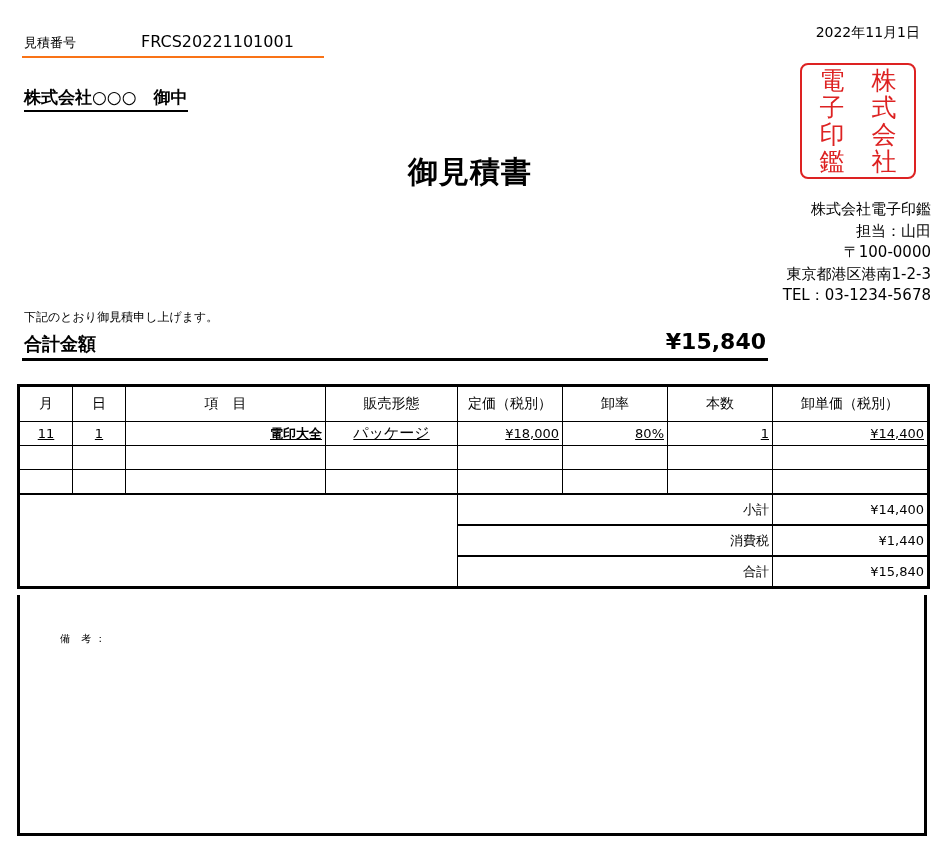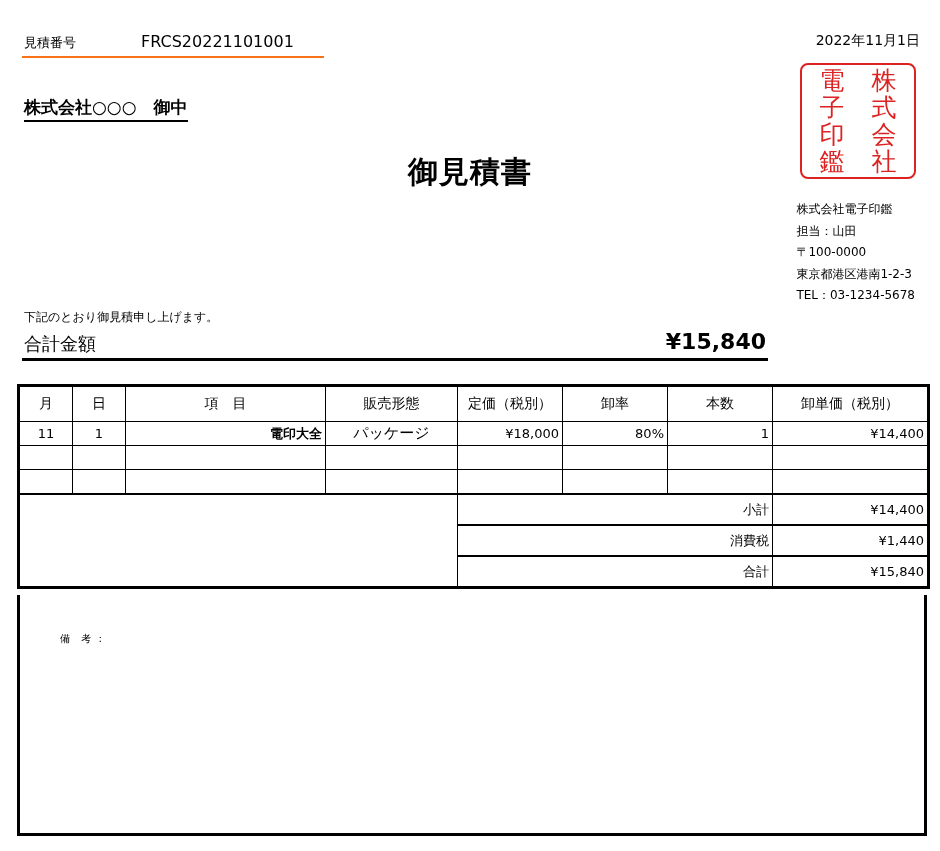--- a/index.html
+++ b/index.html
@@ -1,36 +1,36 @@
 <!DOCTYPE html>
 <html><head>
 <meta charset="utf-8">
 <style>
   html,body{margin:0;padding:0;background:#fff;}
   body{width:940px;height:851px;position:relative;overflow:hidden;font-family:"DejaVu Sans","Liberation Sans",sans-serif;color:#000;}
   .abs{position:absolute;}
   .quote-no{left:22px;top:30px;width:302px;height:26px;border-bottom:2px solid #f97316;font-size:14px;}
   .quote-no .lbl{position:absolute;left:2px;top:4px;font-size:13px;}
   .quote-no .val{position:absolute;left:119px;top:2px;font-size:16px;}
-  .date{right:20px;top:32px;font-size:14px;}
-  .client{left:24px;top:96px;font-size:17px;font-weight:bold;border-bottom:2px solid #000;padding-bottom:1px;}
+  .date{right:20px;top:24px;font-size:14px;}
+  .client{left:24px;top:86px;font-size:17px;font-weight:bold;border-bottom:2px solid #000;padding-bottom:1px;}
   .title{left:0;width:940px;top:152px;text-align:center;font-size:30px;font-weight:bold;letter-spacing:1px;}
   .seal{left:800px;top:63px;width:116px;height:116px;border:2px solid #d22;border-radius:8px;box-sizing:border-box;color:#d22;font-family:"DejaVu Serif","Liberation Serif",serif;}
   .seal .col{position:absolute;top:2px;width:52px;display:flex;flex-direction:column;align-items:center;}
   .seal .col span{font-size:25px;line-height:27px;}
   .seal .c1{right:4px;} .seal .c2{left:4px;}
-  .issuer{right:25px;top:199px;text-align:left;font-size:12px;line-height:21.5px;}
+  .issuer{right:9px;top:199px;text-align:right;font-size:15px;line-height:21.5px;}
   .note{left:24px;top:309px;font-size:12px;}
   .total-wrap{left:22px;top:331px;width:746px;height:27px;border-bottom:3px solid #000;}
-  .total-wrap .lbl{position:absolute;left:2px;top:1px;font-size:18px;font-weight:normal;}
+  .total-wrap .lbl{position:absolute;left:2px;top:1px;font-size:18px;font-weight:bold;}
   .total-wrap .val{position:absolute;right:2px;top:-2px;font-size:22px;font-weight:bold;}
   table.items{position:absolute;left:17px;top:384px;width:910px;border-collapse:collapse;border:3px solid #000;table-layout:fixed;font-size:13px;}
   table.items td,table.items th{border:1.5px solid #000;padding:0 3px;overflow:hidden;white-space:nowrap;}
   table.items th{font-weight:normal;height:34px;font-size:14px;}
-  table.items tr.r td{height:23px;}
+  table.items tr.r td{height:23px;text-decoration:underline;}
   .c{text-align:center;} .r{text-align:right;} .b{font-weight:bold;}
   tr.sum td{height:29px;border-top:2px solid #000;text-align:right;}
   .remarks{position:absolute;left:17px;top:595px;width:904px;height:238px;border:3px solid #000;border-top:none;}
   .remarks .lbl{position:absolute;left:40px;top:37px;font-size:10px;letter-spacing:4px;}
 </style>
 </head>
 <body>
 
 <div class="abs quote-no">
   <span class="lbl">見積番号</span>

